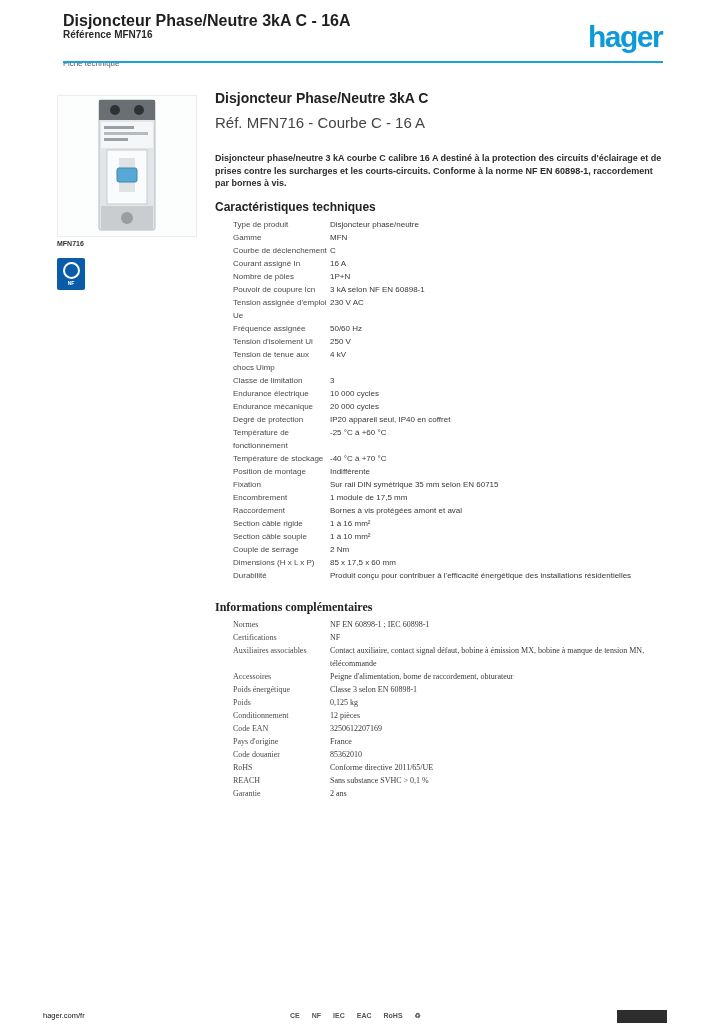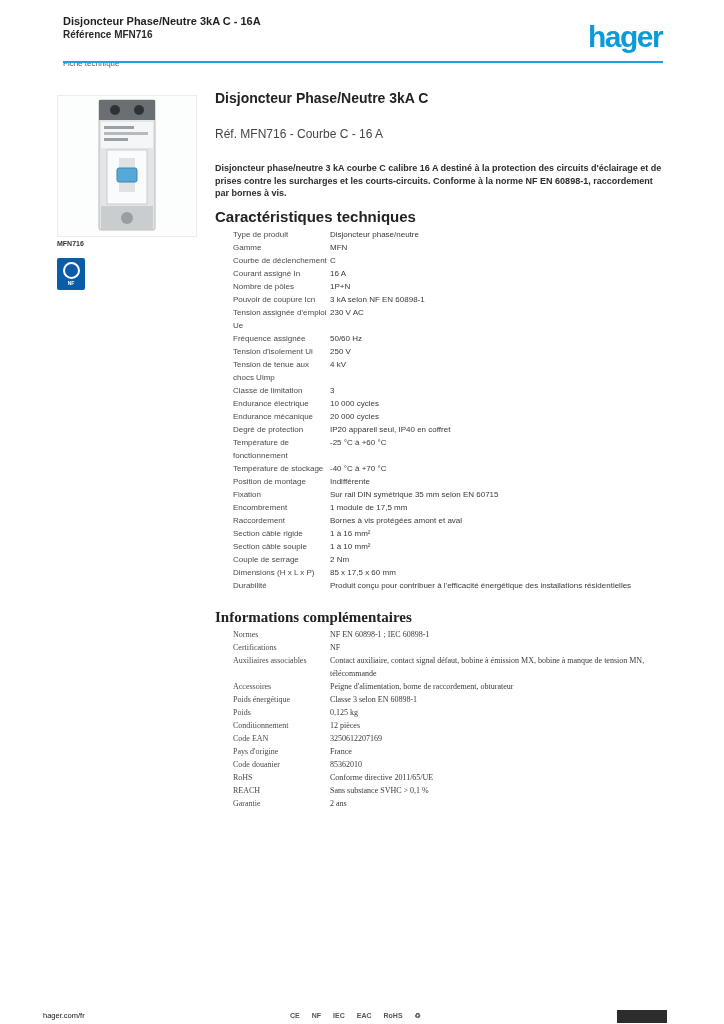--- a/index.html
+++ b/index.html
@@ -2,42 +2,42 @@
 <html><head>
 <meta charset="utf-8">
 <style>
   html,body{margin:0;padding:0;}
   body{
     width:724px;height:1024px;position:relative;background:#ffffff;
     font-family:"Liberation Sans", sans-serif;color:#3a3a3a;overflow:hidden;
   }
   
   .title-block{position:absolute;left:63px;top:14px;}
-  .t1{font-size:11px;font-weight:bold;color:#1f1f1f;line-height:14px;}
+  .t1{font-size:16px;font-weight:bold;color:#1f1f1f;line-height:14px;}
   .t2{font-size:10px;font-weight:bold;color:#2a2a2a;line-height:13px;}
   .t3{font-size:8px;color:#5a5a5a;margin-top:18px;}
   .logo{position:absolute;left:588px;top:20px;font-size:30px;font-weight:bold;
         color:#0b9bd7;letter-spacing:-1.5px;}
   .rule{position:absolute;left:63px;top:61px;width:600px;height:2px;background:#1ba1dc;}
   
   .photo{position:absolute;left:57px;top:95px;width:138px;height:140px;background:#fcfdfd;
          border:1px solid #ececec;display:flex;align-items:center;justify-content:center;}
   .caption{position:absolute;left:57px;top:240px;font-size:7px;font-weight:bold;color:#333;}
   .nf{position:absolute;left:57px;top:258px;width:28px;height:32px;background:#0a5ca8;
       border-radius:2px;display:flex;flex-direction:column;align-items:center;justify-content:center;gap:1px;}
   .nf .ring{width:13px;height:13px;border:2.5px solid #ffffff;border-radius:50%;}
   .nf .nf-txt{font-size:5px;font-weight:bold;color:#ffffff;line-height:6px;}
   
   .main{position:absolute;left:215px;top:90px;width:450px;}
   .main h1{margin:0;font-size:14px;font-weight:bold;color:#222;line-height:16px;}
-  .ref{margin-top:21px;font-size:12px;color:#444;}
+  .ref{margin-top:8px;font-size:15px;color:#444;}
   .desc{margin:21px 0 0 0;font-size:9px;font-weight:600;color:#2c2c2c;line-height:12.5px;}
   section{margin-top:10px;}
   section.s2{margin-top:18px;font-family:Liberation Serif, serif;}
-  section h2{margin:0 0 4px 0;font-size:15px;font-weight:bold;color:#222;line-height:14px;}
+  section h2{margin:0 0 4px 0;font-size:12px;font-weight:bold;color:#222;line-height:14px;}
   .rows{display:block;}
   .row{display:flex;font-size:8px;line-height:13px;color:#444;}
   .lbl{width:97px;flex:0 0 auto;color:#4a4a4a;margin-left:18px;}
   .val{flex:1;color:#383838;}
   
   .url{position:absolute;left:43px;top:1010px;font-size:7.5px;color:#111;background:#fff;
        padding:1px 3px 1px 0;cursor:pointer;}
   .marks{position:absolute;left:290px;top:1012px;display:flex;gap:12px;}
   .mark{font-size:7px;color:#555;font-weight:bold;}
   .right-block{position:absolute;left:617px;top:1010px;width:50px;height:13px;background:#2d2d2d;}

